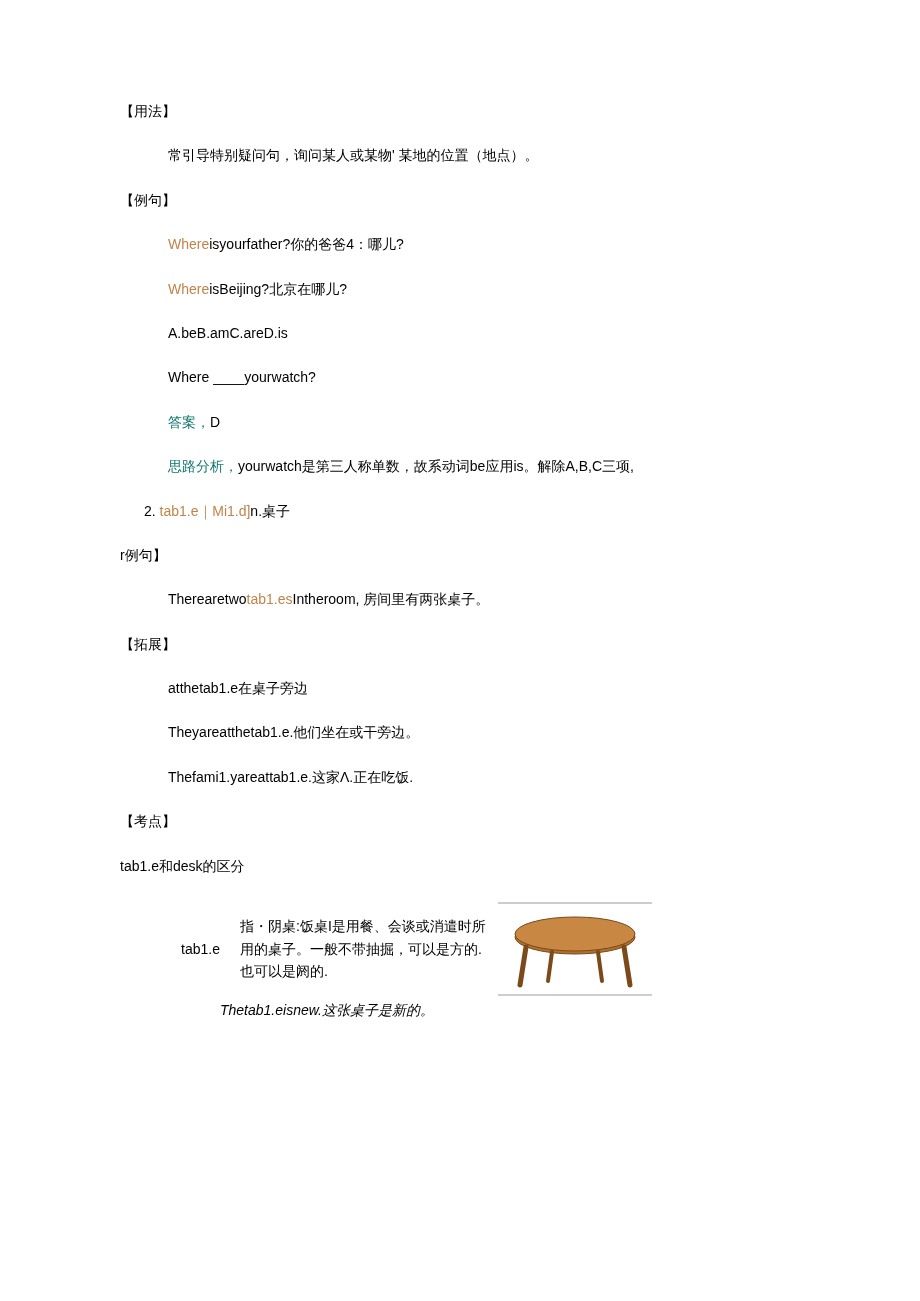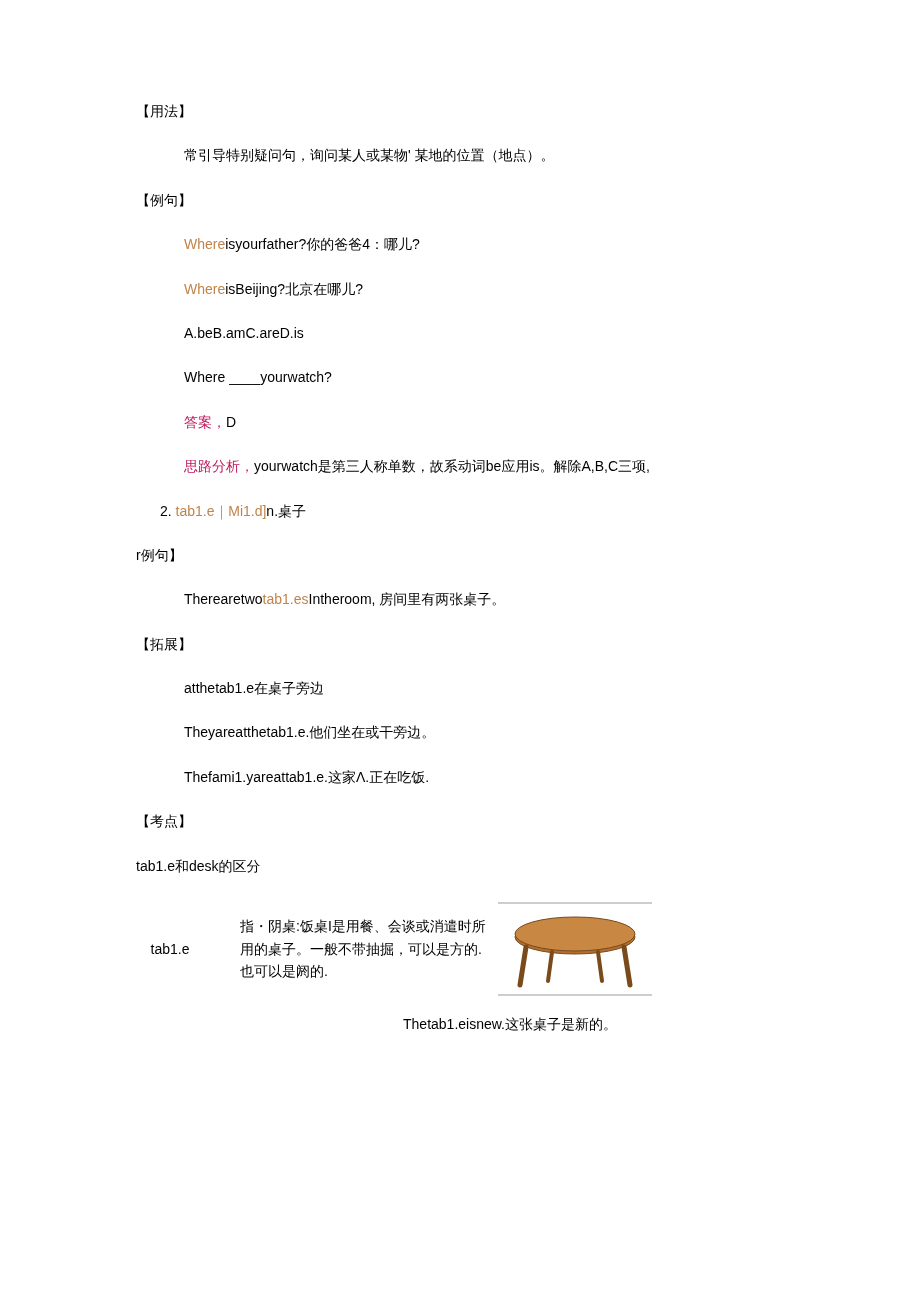--- a/index.html
+++ b/index.html
@@ -12,60 +12,59 @@
     line-height: 1.6;
   }
   .page {
     width: 920px;
     min-height: 1301px;
     box-sizing: border-box;
     padding: 100px 120px 40px 120px;
     position: relative;
   }
   .line {
-    margin: 0 0 22px 16px;
+    margin: 0 0 22px 0;
   }
   .indent1 {
     padding-left: 48px;
   }
   .indent2 {
     padding-left: 24px;
   }
   .orange {
     color: #c0844a;
   }
   .red {
-    color: #be185d;
+    color: #0f766e;
   }
   .table-entry {
     display: flex;
     flex-direction: row;
     align-items: center;
     margin-top: 10px;
   }
   .table-label {
     width: 100px;
-    text-align: center;
+    text-align: right;
     padding-right: 20px;
   }
   .table-def {
     width: 250px;
   }
   .table-image {
     width: 170px;
     height: 100px;
     position: relative;
   }
   svg.table-svg {
     display: block;
   }
   .caption {
-    margin-top: 14px;
-    text-align: center;
     padding-left: 100px;
+    font-style: italic;
   }
 </style>
 </head>
 <body>
 
 <div class="page">
 
   <div class="line">【用法】</div>
 
   <div class="line indent1">常引导特别疑问句，询问某人或某物' 某地的位置（地点）。</div>

